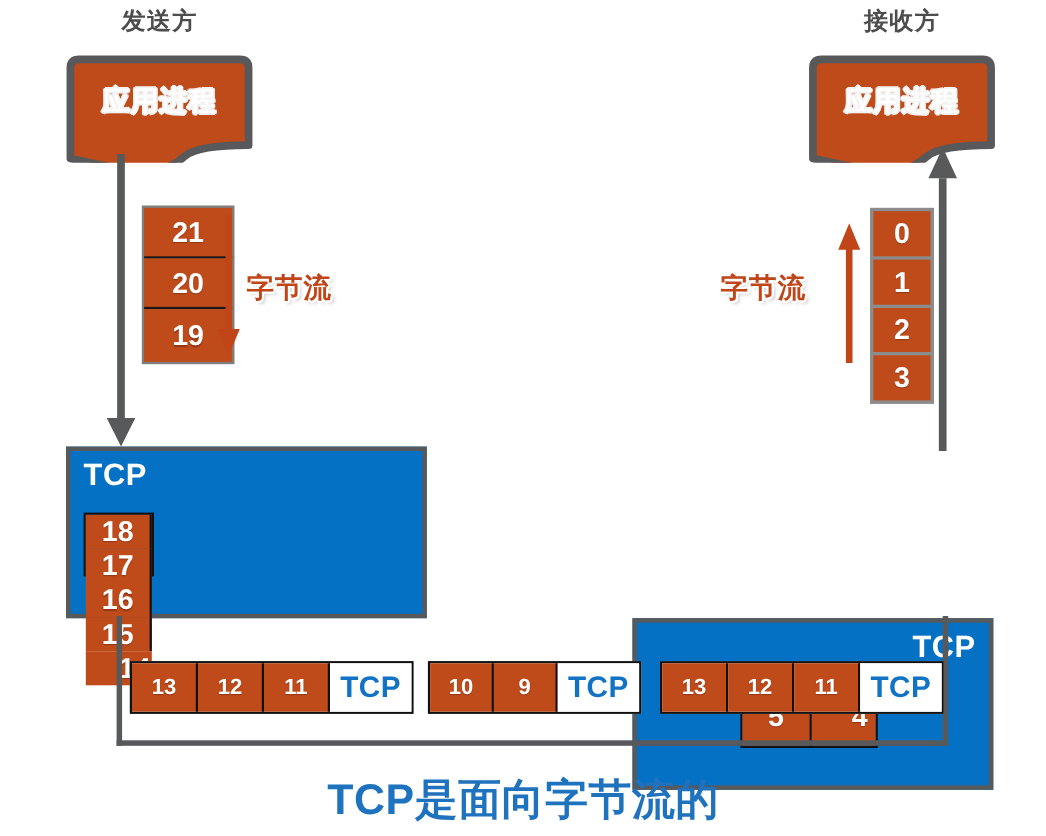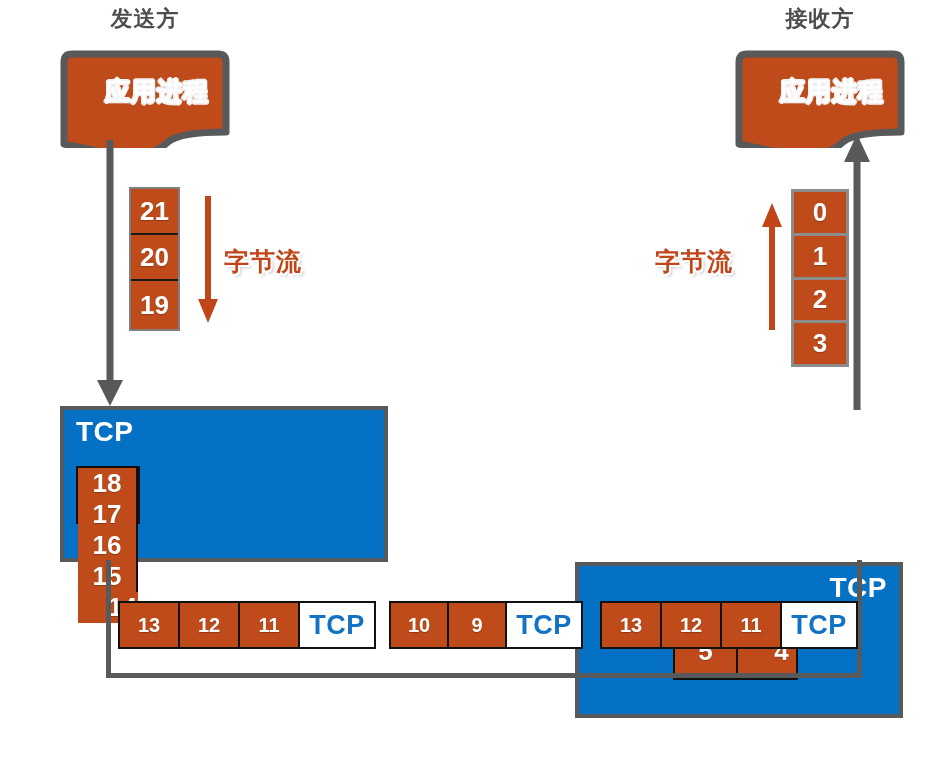--- a/index.html
+++ b/index.html
@@ -24,21 +24,21 @@
     letter-spacing:1px;
     white-space:nowrap;
     text-align:center;
   }
 
   
   .proc-wrap{width:170px;height:100px;}
   .proc-wrap svg{display:block;width:170px;height:100px;}
   .proc-label{
     position:absolute;
-    left:12px;top:0;width:170px;height:86px;
+    left:0;top:0;width:170px;height:86px;
     display:flex;align-items:center;justify-content:center;
     font-size:25px;font-weight:bold;color:#ffffff;
     letter-spacing:1px;
     text-shadow:
        1.6px 0 0 #f2f2f2, -1.6px 0 0 #f2f2f2,
        0 1.6px 0 #f2f2f2, 0 -1.6px 0 #f2f2f2,
        1.2px 1.2px 0 #f2f2f2, -1.2px -1.2px 0 #f2f2f2,
        1.2px -1.2px 0 #f2f2f2, -1.2px 1.2px 0 #f2f2f2;
     pointer-events:none;
   }
@@ -190,21 +190,21 @@
     <div class="proc-label">应用进程</div>
   </div>
 
   <div class="abs gray-arrow" style="left:95px;top:140px;">
     <svg width="30" height="268" viewBox="0 0 30 268" xmlns="http://www.w3.org/2000/svg">
       <line x1="15" y1="0" x2="15" y2="246" stroke="#58595b" stroke-width="7"></line>
       <polygon points="15,266 2,240 28,240" fill="#58595b"></polygon>
     </svg>
   </div>
 
-  <div class="abs byte-col sender" style="left:129px;top:187px;width:51px;height:144px;">
+  <div class="abs byte-col sender" style="left:129px;top:187px;width:84px;height:144px;">
     <div class="byte-cell" style="height:46px;">21</div>
     <div class="byte-cell" style="height:46px;">20</div>
     <div class="byte-cell" style="height:48px;">19</div>
   </div>
 
   <div class="abs orange-arrow" style="left:196px;top:196px;">
     <svg width="24" height="128" viewBox="0 0 24 128" xmlns="http://www.w3.org/2000/svg">
       <line x1="12" y1="0" x2="12" y2="108" stroke="#c0461a" stroke-width="6"></line>
       <polygon points="12,127 2,103 22,103" fill="#c0461a"></polygon>
     </svg>
@@ -279,14 +279,15 @@
     <div class="seg-hdr" style="width:74px;">TCP</div>
   </div>
 
   <div class="abs segment" style="left:600px;top:601px;height:48px;">
     <div class="seg-cell" style="width:60px;">13</div>
     <div class="seg-cell" style="width:60px;">12</div>
     <div class="seg-cell" style="width:60px;">11</div>
     <div class="seg-hdr" style="width:74px;">TCP</div>
   </div>
 
+  <div class="abs bottom-title" style="left:0;top:700px;">TCP是面向字节流的</div>
 
 </div>
 
 </body></html>

